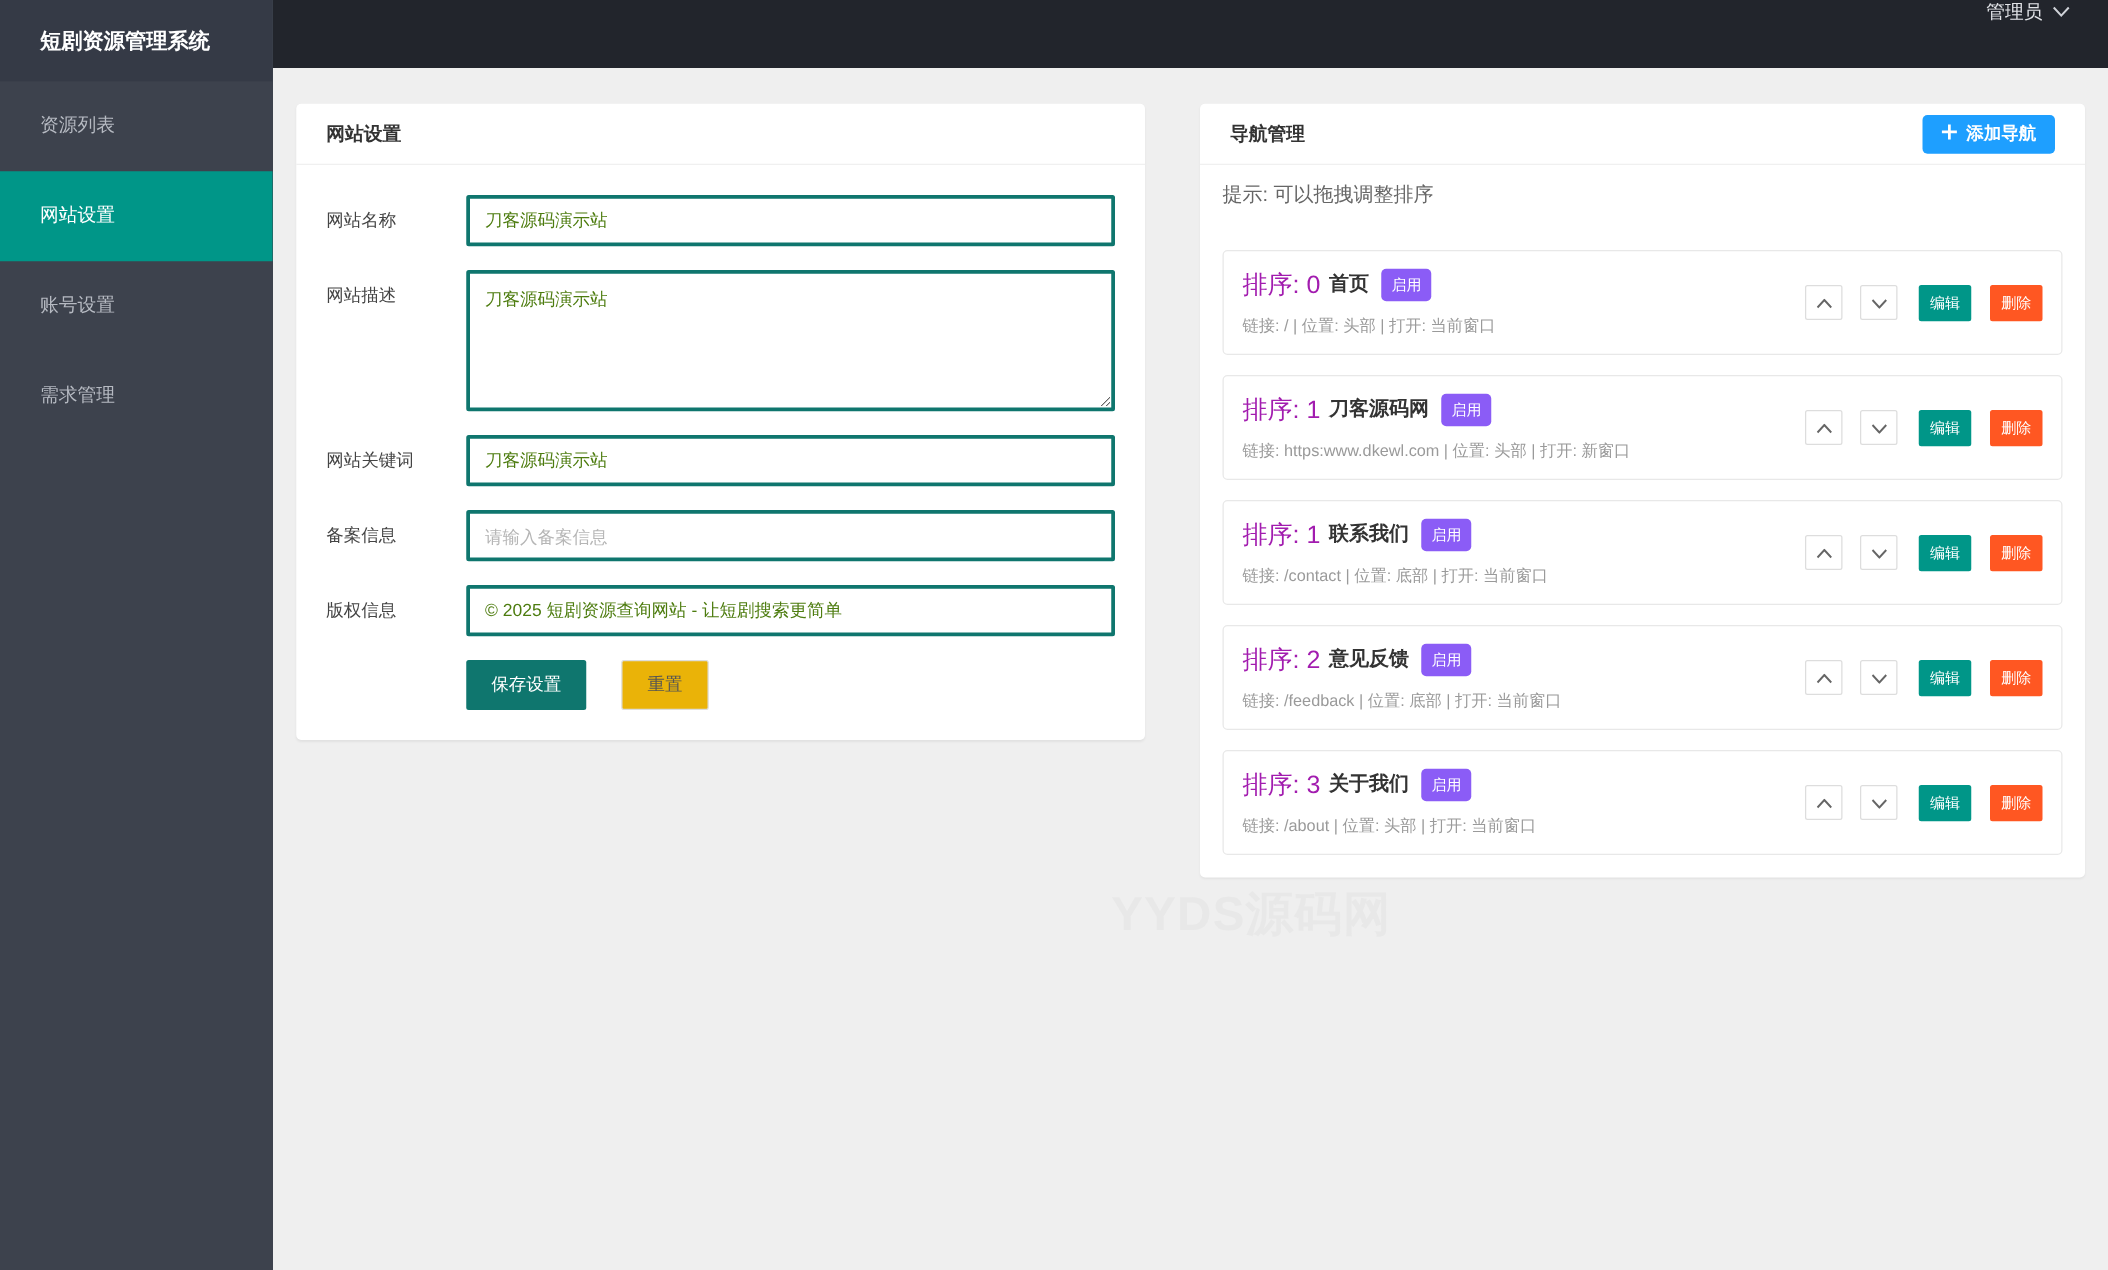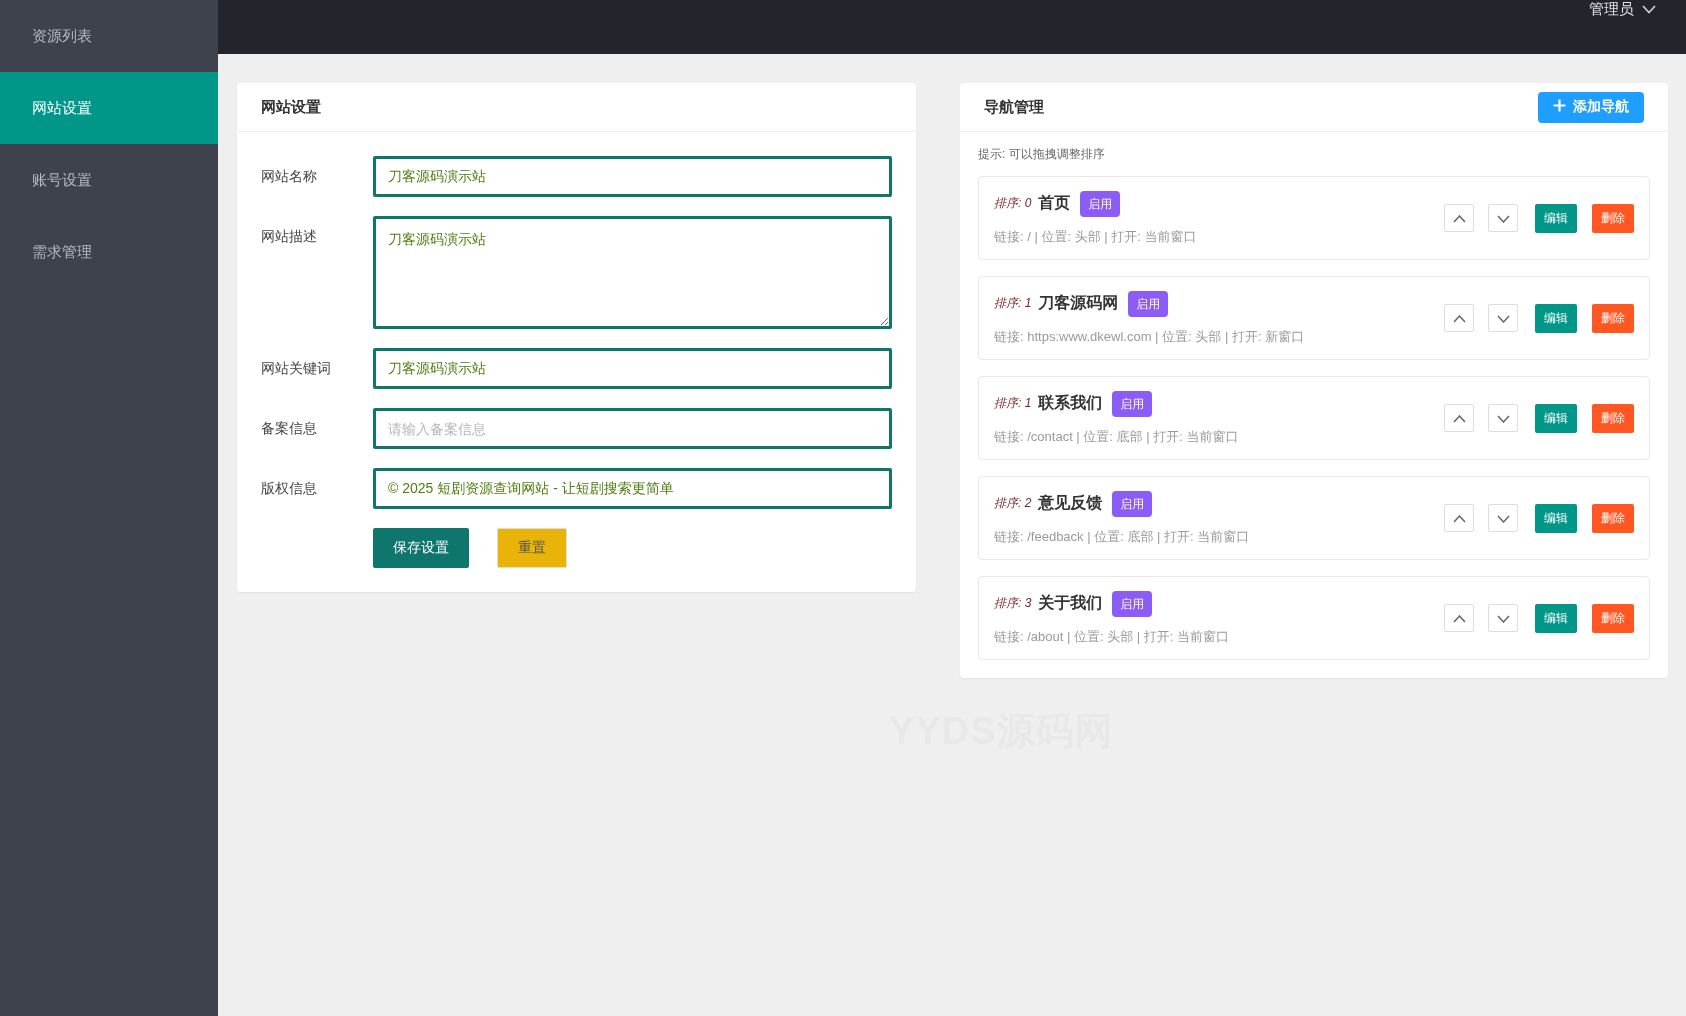--- a/index.html
+++ b/index.html
@@ -74,30 +74,30 @@
     background:#eab308; color:#555; height:40px; padding:0 20px;
     border:1px solid #ddd; margin-left:28px;
   }
   
   .btn-add {
     background:#1e9fff; color:#fff; height:31px; padding:0 15px;
     border:none; border-radius:4px; font-size:14px; font-weight:bold;
     display:flex; align-items:center; gap:7px; cursor:pointer; font-family:inherit;justify-content:center;
   }
   .nav-body { padding:14px 18px 2px 18px; }
-  .nav-hint { font-size:12px; color:#666; margin-bottom:13px; }
+  .nav-hint { font-size:16px; color:#666; margin-bottom:33px; }
   .nav-item {
     border:1px solid #e8e8e8; border-radius:4px; height:84px;
     padding:12px 15px; margin-bottom:16px;
     display:flex; align-items:center; justify-content:space-between;
     background:#fff; cursor:move;
   }
   .nav-item-info { min-width:0; }
   .nav-line1 { display:flex; align-items:center; }
-  .nav-sort { font-size:12px; color:#7f1d1d;font-style:italic; }
+  .nav-sort { font-size:20px; color:#a21caf; }
   .nav-name { font-size:16px; font-weight:bold; color:#333; margin-left:7px; }
   .badge {
     background:#8b5cf6; color:#fff; font-size:12px; border-radius:4px;
     padding:7px 8px; margin-left:10px; line-height:1;
   }
   .nav-meta { font-size:13px; color:#9a9a9a; margin-top:11px; }
   .nav-actions { display:flex; align-items:center; flex:none; }
   .btn-move {
     width:30px; height:28px; background:#fff; border:1px solid #ddd;
     border-radius:2px; display:flex; align-items:center; justify-content:center;
@@ -127,20 +127,21 @@
     <span>管理员</span>
     <span>
       <svg width="14" height="9" viewBox="0 0 14 9">
           <polyline points="1,1 7,7.5 13,1" fill="none" stroke="#cfd2d8" stroke-width="1.6"></polyline>
         </svg>
     </span>
   </div>
 </div>
 
 <div class="sidebar">
+  <div class="sidebar-header">短剧资源管理系统</div>
   <div class="side-item">资源列表</div>
   <div class="side-item active">网站设置</div>
   <div class="side-item">账号设置</div>
   <div class="side-item">需求管理</div>
 </div>
 
 <div class="main">
 
   <div class="card card-left">
     <div class="card-header">

